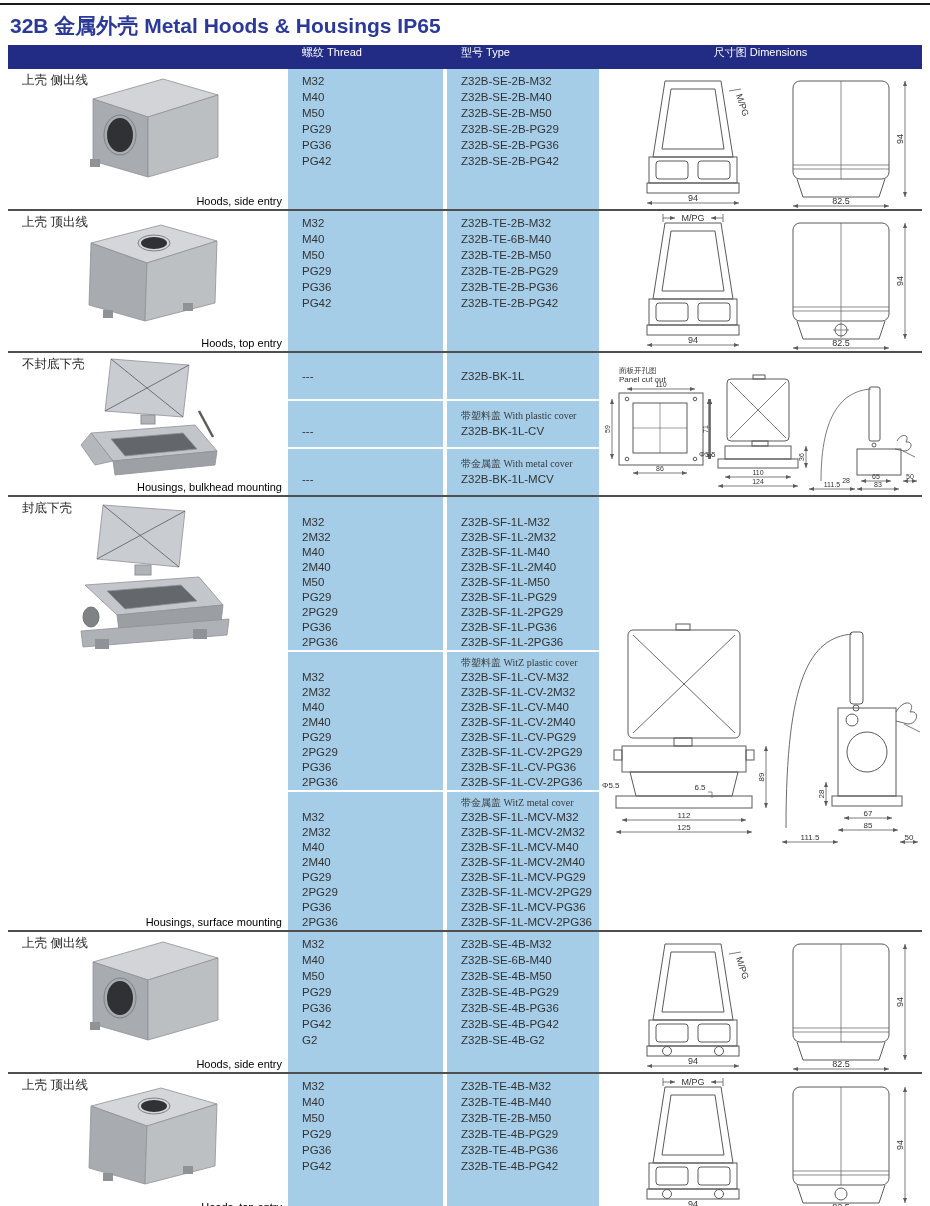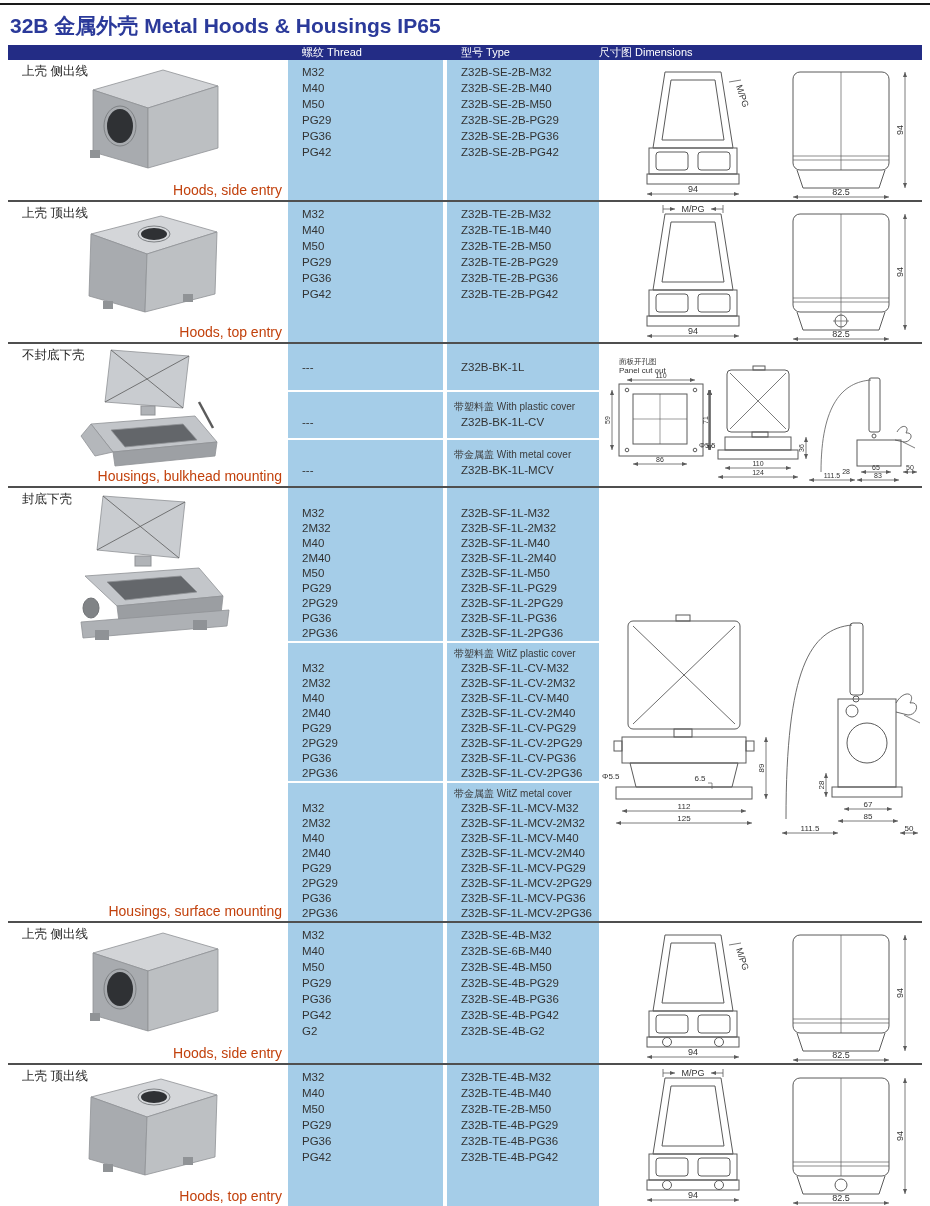--- a/index.html
+++ b/index.html
@@ -5,36 +5,36 @@
   :root{
     --title:#2b3a9a; --header-bg:#232c85; --header-text:#ffffff;
     --cell-bg:#a5cde8; --row-line:#4f4f4f; --draw:#5b5b5b;
   }
   *{box-sizing:border-box;}
   html,body{margin:0;padding:0;}
   body{width:930px;height:1206px;background:#ffffff;font-family:"Liberation Sans",sans-serif;color:#222;position:relative;overflow:hidden;}
   .topline{position:absolute;top:3px;left:0;width:930px;height:2px;background:#1a1a1a;}
   .title{margin:12px 10px 5px 10px;font-size:21px;font-weight:bold;color:var(--title);}
   .tbl{margin:0 8px;width:914px;}
-  .hdr{display:grid;grid-template-columns:280px 155px 4px 152px 323px;background:var(--header-bg);color:var(--header-text);height:15px;line-height:15px;font-size:11px;}
+  .hdr{display:grid;grid-template-columns:280px 155px 4px 152px 323px;background:var(--header-bg);color:var(--header-text);height:24px;line-height:15px;font-size:11px;}
   .hdr .hc{padding-left:14px;}
-  .hdr .hd{text-align:left;}
+  .hdr .hd{text-align:center;}
   .row{display:grid;grid-template-columns:280px 311px 323px;border-bottom:2px solid var(--row-line);background:#fff;}
   .c-img{position:relative;display:flex;align-items:flex-start;justify-content:center;}
   .cn{position:absolute;top:3px;left:14px;font-size:12.5px;color:#1d1d1d;}
-  .en{position:absolute;bottom:2px;right:6px;font-size:14px;color:#c2410c;}
+  .en{position:absolute;bottom:2px;right:6px;font-size:11px;color:#000000;}
   .c-data{display:flex;flex-direction:column;gap:2px;background:#fff;}
   .grp{display:grid;grid-template-columns:155px 4px 152px;flex:1;}
   .gsp{background:#fff;}
   .bcell{background:var(--cell-bg);display:flex;flex-direction:column;padding-top:4px;}
   .vc .bcell{justify-content:center;padding-top:0;}
   .padtop .bcell{padding-top:18px;}
   .ln{height:16px;line-height:16px;padding-left:14px;font-size:11.5px;color:#333;white-space:nowrap;}
   .compact .ln{height:15px;line-height:15px;}
-  .ghead{height:14px;line-height:14px;padding-left:7px;font-size:10px;color:#3a3a3a;white-space:nowrap;}
+  .ghead{height:14px;line-height:14px;padding-left:14px;font-size:10px;color:#3a3a3a;white-space:nowrap;font-family:Liberation Serif, serif;}
   .ghead-sp{height:14px;}
   .c-dims{display:flex;align-items:center;justify-content:center;background:#fff;}
   svg{display:block;}
   svg text{font-family:"Liberation Sans",sans-serif;}
 </style>
 </head>
 <body>
 
 <div class="topline"></div>
 <div class="title">32B 金属外壳 Metal Hoods &amp; Housings  IP65</div>
@@ -132,21 +132,21 @@
               <div class="ln">M32</div>
               <div class="ln">M40</div>
               <div class="ln">M50</div>
               <div class="ln">PG29</div>
               <div class="ln">PG36</div>
               <div class="ln">PG42</div>
             </div>
             <div class="gsp"></div>
             <div class="bcell">
               <div class="ln">Z32B-TE-2B-M32</div>
-              <div class="ln">Z32B-TE-1B-M40</div>
+              <div class="ln">Z32B-TE-6B-M40</div>
               <div class="ln">Z32B-TE-2B-M50</div>
               <div class="ln">Z32B-TE-2B-PG29</div>
               <div class="ln">Z32B-TE-2B-PG36</div>
               <div class="ln">Z32B-TE-2B-PG42</div>
             </div>
           </div>
         </div>
         <div class="c-dims">
           <svg viewBox="0 0 316 140" width="316" height="140">
             <polygon points="62,12 118,12 130,88 50,88" fill="none" stroke="#5b5b5b" stroke-width="1"></polygon>

